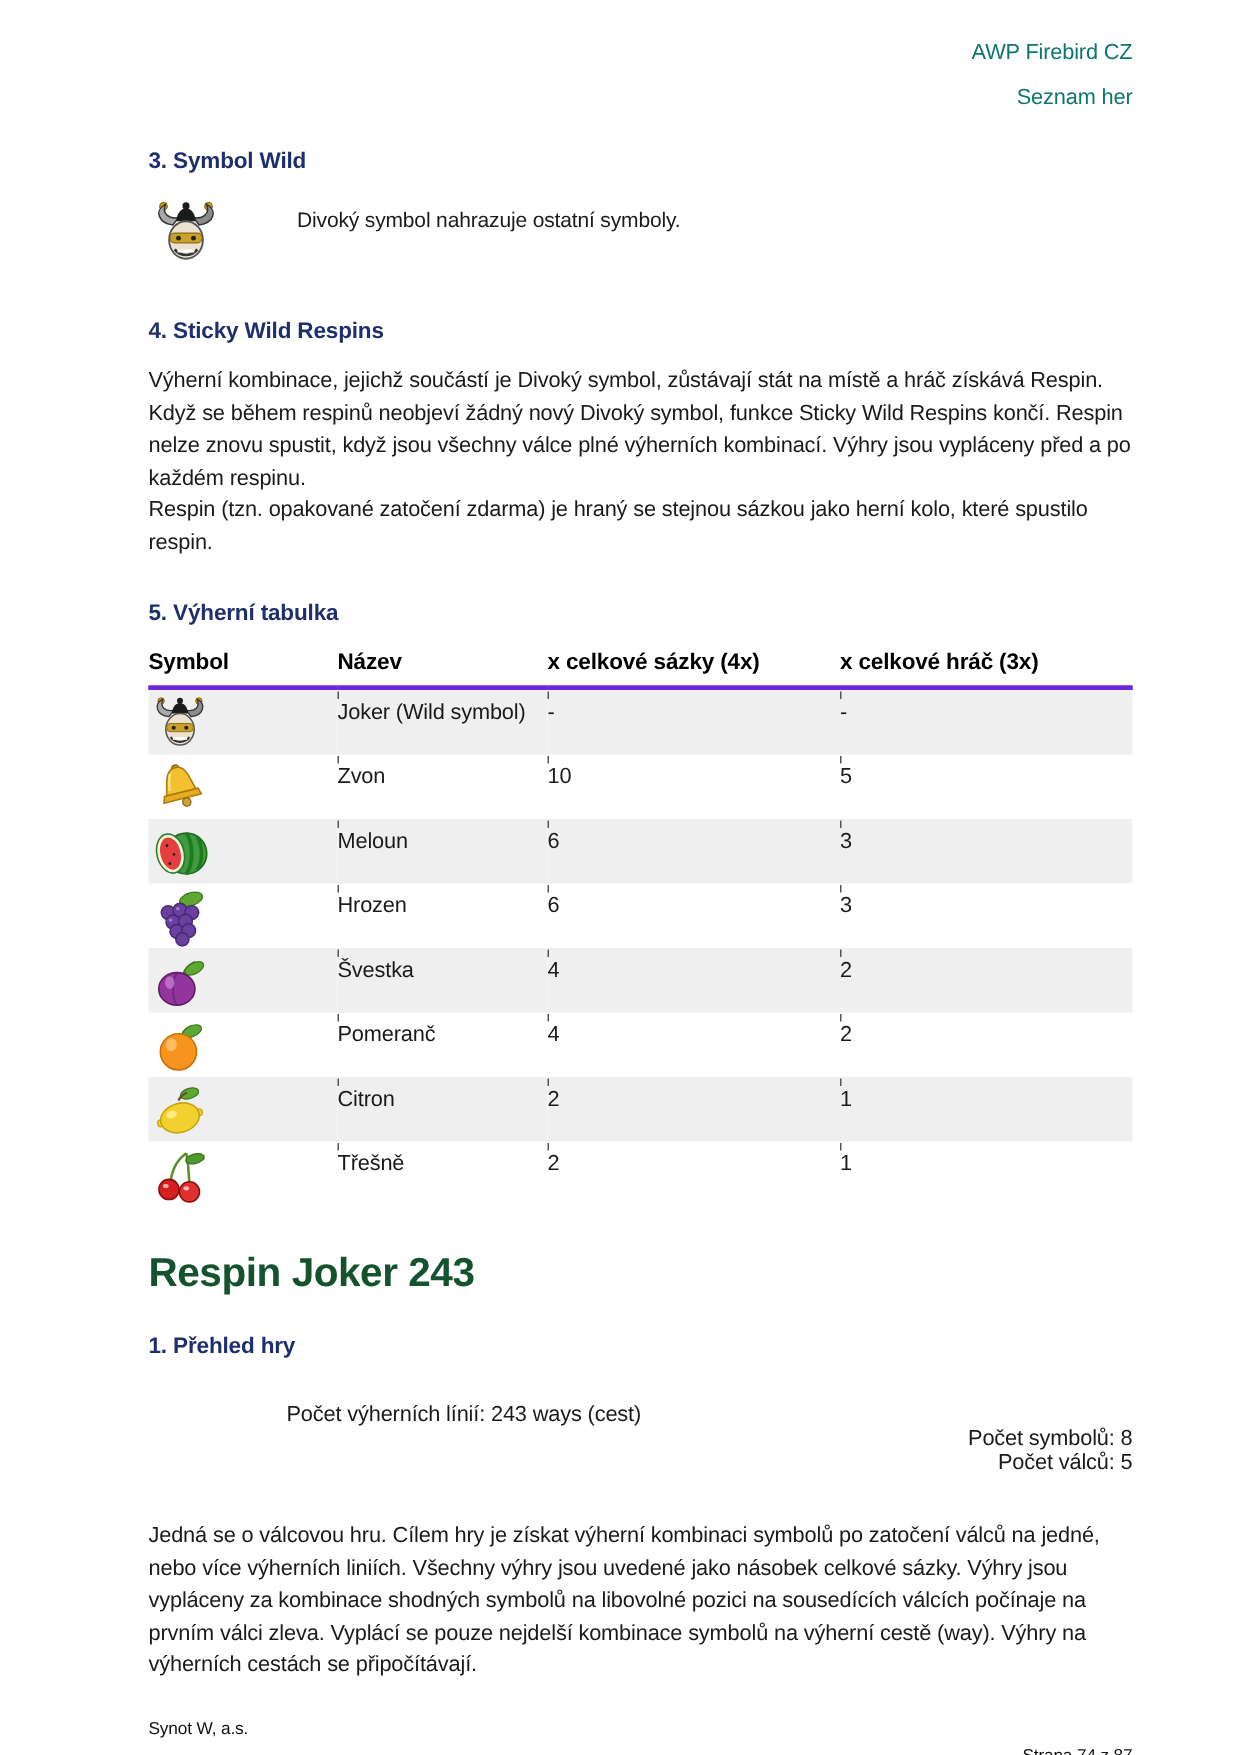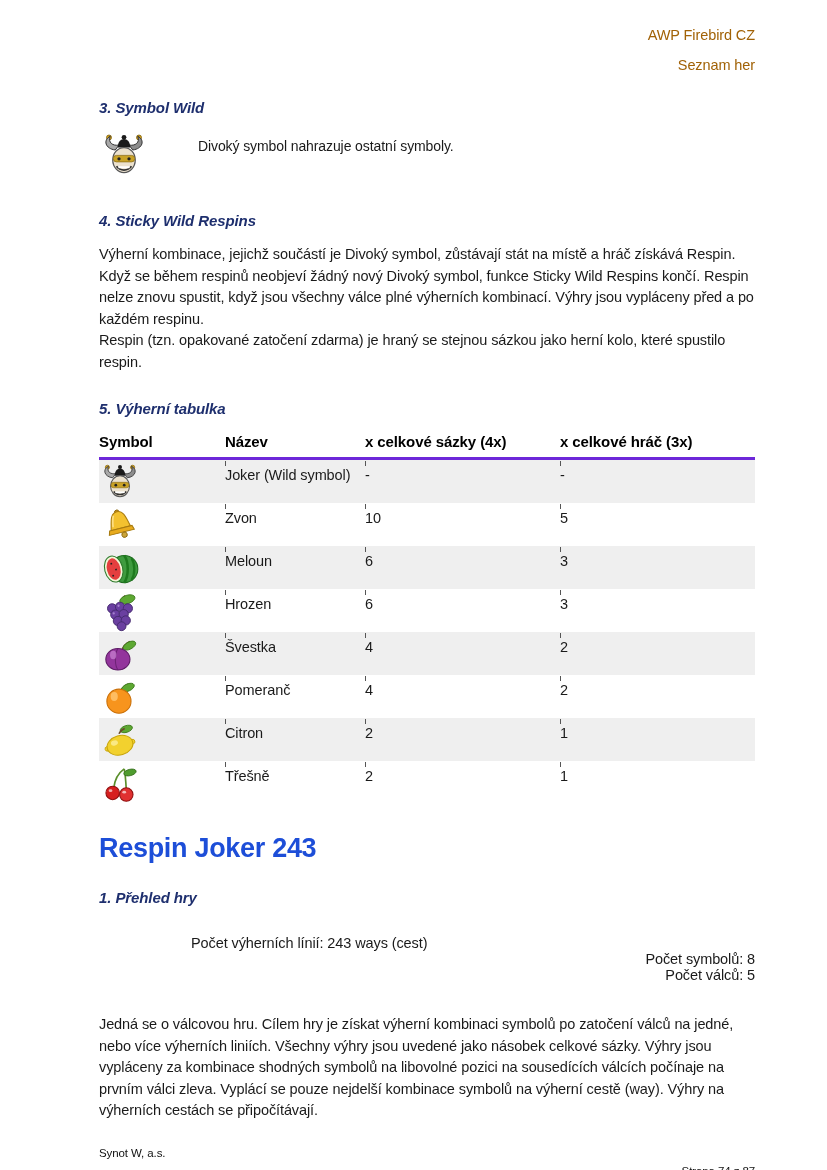--- a/index.html
+++ b/index.html
@@ -3,23 +3,23 @@
 <meta charset="utf-8">
 <style>
   * { margin:0; padding:0; box-sizing:border-box; }
   html,body { background:#ffffff; }
   .page {
     position:relative; width:827px; height:1170px; margin:0 auto;
     background:#ffffff; font-family:"Liberation Sans", sans-serif;
     color:#1a1a1a; font-size:14px; letter-spacing:-0.1px; overflow:hidden;
   }
   .content { margin-left:99px; width:656px; }
-  .doc-header { padding-top:27px; text-align:right; font-size:14.5px; color:#a16207; }
+  .doc-header { padding-top:27px; text-align:right; font-size:14.5px; color:#0f766e; }
   .doc-header .line2 { margin-top:14px; }
-  .sec-heading { font-size:15px; font-weight:bold; color:#1e2f6e;font-style:italic; }
+  .sec-heading { font-size:15px; font-weight:bold; color:#1e2f6e; }
   #sec3-heading { margin-top:26px; }
   .wild-row { margin-top:13px; display:flex; align-items:flex-start;gap:12px; }
   .wild-row .icon-wrap { width:50px; height:52px; flex:0 0 auto; }
   .wild-row .wild-text { margin-left:37px; margin-top:9px; }
   #sec4-heading { margin-top:31px; }
   .para { line-height:21.5px; font-size:14.5px; }
   #sticky-p1 { margin-top:15px; }
   #sec5-heading { margin-top:27px; }
   table.win-table { margin-top:16px; width:656px; border-collapse:collapse; table-layout:fixed; }
   table.win-table th {
@@ -28,21 +28,21 @@
   }
   table.win-table td { vertical-align:top; height:42px; padding-top:7px; font-size:14.5px; }
   table.win-table tbody tr:nth-child(odd) { background:#efefef; }
   table.win-table td.sym { padding-top:1px; }
   table.win-table td.tick { position:relative; }
   table.win-table td.tick::before {
     content:""; position:absolute; left:0; top:1px; width:1px; height:5px; background:#555;
   }
   .sym svg { display:block; width:42px; height:42px; }
   .icon-wrap svg { display:block; width:50px; height:52px; }
-  .game-title { margin-top:29px; font-size:27px; font-weight:bold; color:#1d4ed8; letter-spacing:-0.3px; }
+  .game-title { margin-top:29px; font-size:27px; font-weight:bold; color:#14532d; letter-spacing:-0.3px; }
   #overview-heading { margin-top:25px; }
   .stats-row { margin-top:29px; display:flex; font-size:14.5px;flex-direction:column; }
   .stats-row .s1 { margin-left:92px; }
   .stats-row .s2 { margin-left:auto; }
   .stats-row .s3 { margin-left:auto; }
   #overview-para { margin-top:31px; }
   .footer-company { margin-top:25px; margin-left:99px; font-size:11.5px; color:#111; }
   .footer-page { margin-top:6px; margin-right:72px; text-align:right; font-size:11.5px; color:#111; }
 </style>
 </head>

